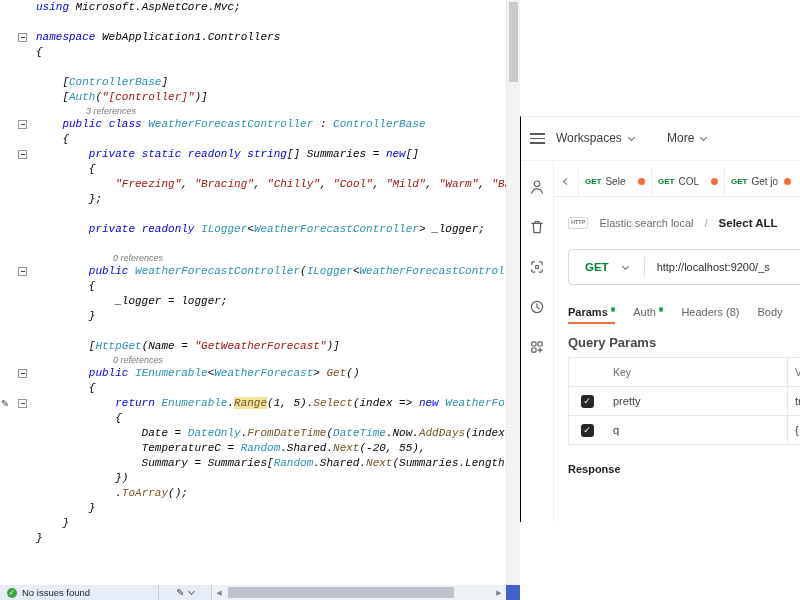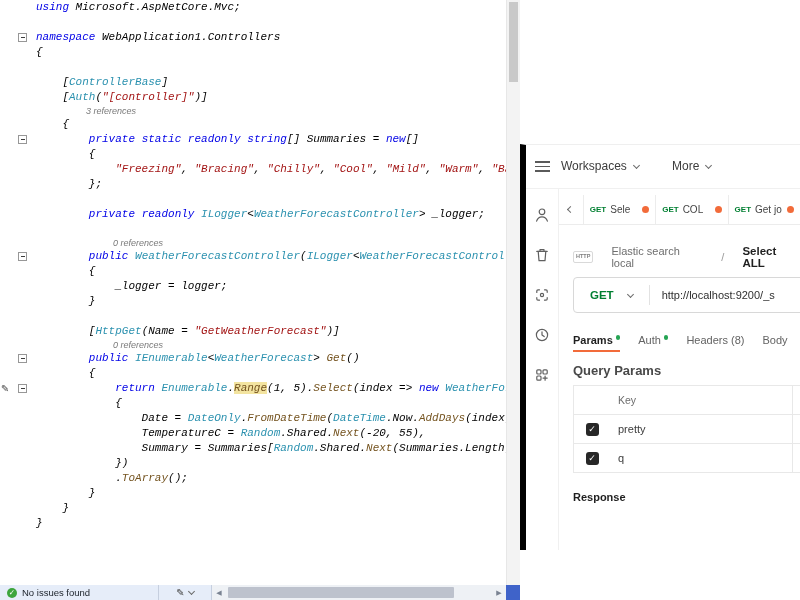--- a/index.html
+++ b/index.html
@@ -35,40 +35,40 @@
   .sb-sep{width:1px;height:100%;background:#c6cfdf;}
   .edit-tool{width:52px;display:flex;align-items:center;justify-content:center;gap:4px;height:100%;font-size:10px;color:#444;}
   .sb-pencil{font-family:"DejaVu Sans",sans-serif;}
   .hscroll{flex:1;position:relative;height:100%;background:#eef1f5;}
   .arr{position:absolute;top:0;height:15px;line-height:15px;width:14px;text-align:center;font-size:7px;color:#7a8392;}
   .arr.left{left:0;} .arr.right{right:0;}
   .hthumb{position:absolute;left:16px;right:52px;top:2px;bottom:2px;background:#bdc2cd;border-radius:1px;}
   .corner{width:14px;height:100%;background:var(--corner-blue);}
 
   
-  .pm{position:absolute;left:520px;top:144px;width:280px;height:406px;background:#fff;
-      border-left:6px solid #000000;border-top:1px solid #efefef;color:#3c3c3c;}
+  .pm{position:absolute;left:520px;top:116px;width:280px;height:406px;background:#fff;
+      border-left:1px solid #000000;border-top:1px solid #efefef;color:#3c3c3c;}
   .pm-top{position:relative;height:44px;border-bottom:1px solid #f0f0f0;}
   .pm-burger{position:absolute;left:9px;top:16px;width:15px;cursor:pointer;}
   .pm-burger i{display:block;height:1.5px;background:#5a5a5a;margin-bottom:3px;}
   .pm-menu{position:absolute;top:14px;font-size:12px;color:#3c3c3c;display:flex;align-items:center;gap:7px;cursor:pointer;}
   .pm-ws{left:35px;} .pm-more{left:146px;}
   .chev{width:5px;height:5px;border-right:1.3px solid #6b6b6b;border-bottom:1.3px solid #6b6b6b;
         transform:rotate(45deg);display:inline-block;margin-top:-2px;}
   .chev-l{transform:rotate(135deg);margin-top:0;}
   .pm-rail{position:absolute;left:0;top:44px;bottom:0;width:33px;border-right:1px solid #f0f0f0;padding-top:6px;}
   .rail-item{height:40px;display:flex;align-items:center;justify-content:center;cursor:pointer;}
   .pm-main{position:absolute;left:33px;top:44px;right:0;bottom:0;}
   .tabbar{position:absolute;top:6px;left:0;right:0;height:30px;display:flex;align-items:stretch;border-bottom:1px solid #ececec;}
   .backchev{width:24px;display:flex;align-items:center;justify-content:center;cursor:pointer;}
   .ptab{width:73px;display:flex;align-items:center;gap:4px;padding:0 6px;border-left:1px solid #ececec;overflow:hidden;cursor:pointer;}
   .tmethod{font-size:8px;font-weight:700;color:var(--method-green);flex-shrink:0;}
   .tlabel{font-size:10px;color:#444;white-space:nowrap;overflow:hidden;flex:1;}
   .tdot{width:7px;height:7px;border-radius:50%;background:var(--accent-orange);flex-shrink:0;}
-  .crumbs{position:absolute;top:56px;left:14px;display:flex;align-items:center;gap:18px;font-size:11px;}
+  .crumbs{position:absolute;top:56px;left:14px;display:flex;align-items:center;gap:11px;font-size:11px;}
   .httpchip{font-size:5.5px;font-weight:700;color:#7d7d7d;border:1px solid #d9d9d9;border-radius:2px;padding:2px;line-height:1;}
   .crumb-env{color:#6e6e6e;cursor:pointer;} .crumb-sep{color:#9a9a9a;}
   .crumb-name{color:#1f1f1f;font-weight:600;font-size:11.5px;cursor:pointer;}
   .urlbox{position:absolute;top:88px;left:14px;right:-4px;height:36px;border:1px solid #d8d8d8;border-radius:4px;
           display:flex;align-items:center;}
   .method{display:flex;align-items:center;gap:14px;padding:0 16px;font-size:11.5px;font-weight:700;color:var(--method-green);cursor:pointer;}
   .url-div{width:1px;height:20px;background:#e2e2e2;}
   .url{padding-left:12px;font-size:11px;color:#2f2f2f;white-space:nowrap;overflow:hidden;cursor:text;}
   .reqtabs{position:absolute;top:140px;left:14px;display:flex;gap:18px;font-size:11px;color:#636363;align-items:center;height:22px;}
   .reqtab{position:relative;cursor:pointer;display:flex;align-items:flex-start;gap:3px;}
@@ -95,20 +95,21 @@
   <div class="editor">
     <div class="code" id="code">
         <div class="ln"><span class="kw">using</span> Microsoft.AspNetCore.Mvc;</div>
         <div class="ln"></div>
         <div class="ln"><span class="fold"></span><span class="kw">namespace</span> WebApplication1.Controllers</div>
         <div class="ln">{</div>
         <div class="ln"></div>
         <div class="ln">    [<span class="ty">ControllerBase</span>]</div>
         <div class="ln">    [<span class="ty">Auth</span>(<span class="str">"[controller]"</span>)]</div>
         <div class="ln cl" style="padding-left: 62px;">3 references</div>
+        <div class="ln"><span class="fold"></span>    <span class="kw">public</span> <span class="kw">class</span> <span class="ty">WeatherForecastController</span> : <span class="ty">ControllerBase</span></div>
         <div class="ln">    {</div>
         <div class="ln"><span class="fold"></span>        <span class="kw">private</span> <span class="kw">static</span> <span class="kw">readonly</span> <span class="kw">string</span>[] Summaries = <span class="kw">new</span>[]</div>
         <div class="ln">        {</div>
         <div class="ln">            <span class="str">"Freezing"</span>, <span class="str">"Bracing"</span>, <span class="str">"Chilly"</span>, <span class="str">"Cool"</span>, <span class="str">"Mild"</span>, <span class="str">"Warm"</span>, <span class="str">"Ba</span></div>
         <div class="ln">        };</div>
         <div class="ln"></div>
         <div class="ln">        <span class="kw">private</span> <span class="kw">readonly</span> <span class="ty">ILogger</span>&lt;<span class="ty">WeatherForecastController</span>&gt; _logger;</div>
         <div class="ln"></div>
         <div class="ln cl" style="padding-left: 89px;">0 references</div>
         <div class="ln"><span class="fold"></span>        <span class="kw">public</span> <span class="ty">WeatherForecastController</span>(<span class="ty">ILogger</span>&lt;<span class="ty">WeatherForecastControl</span></div>

